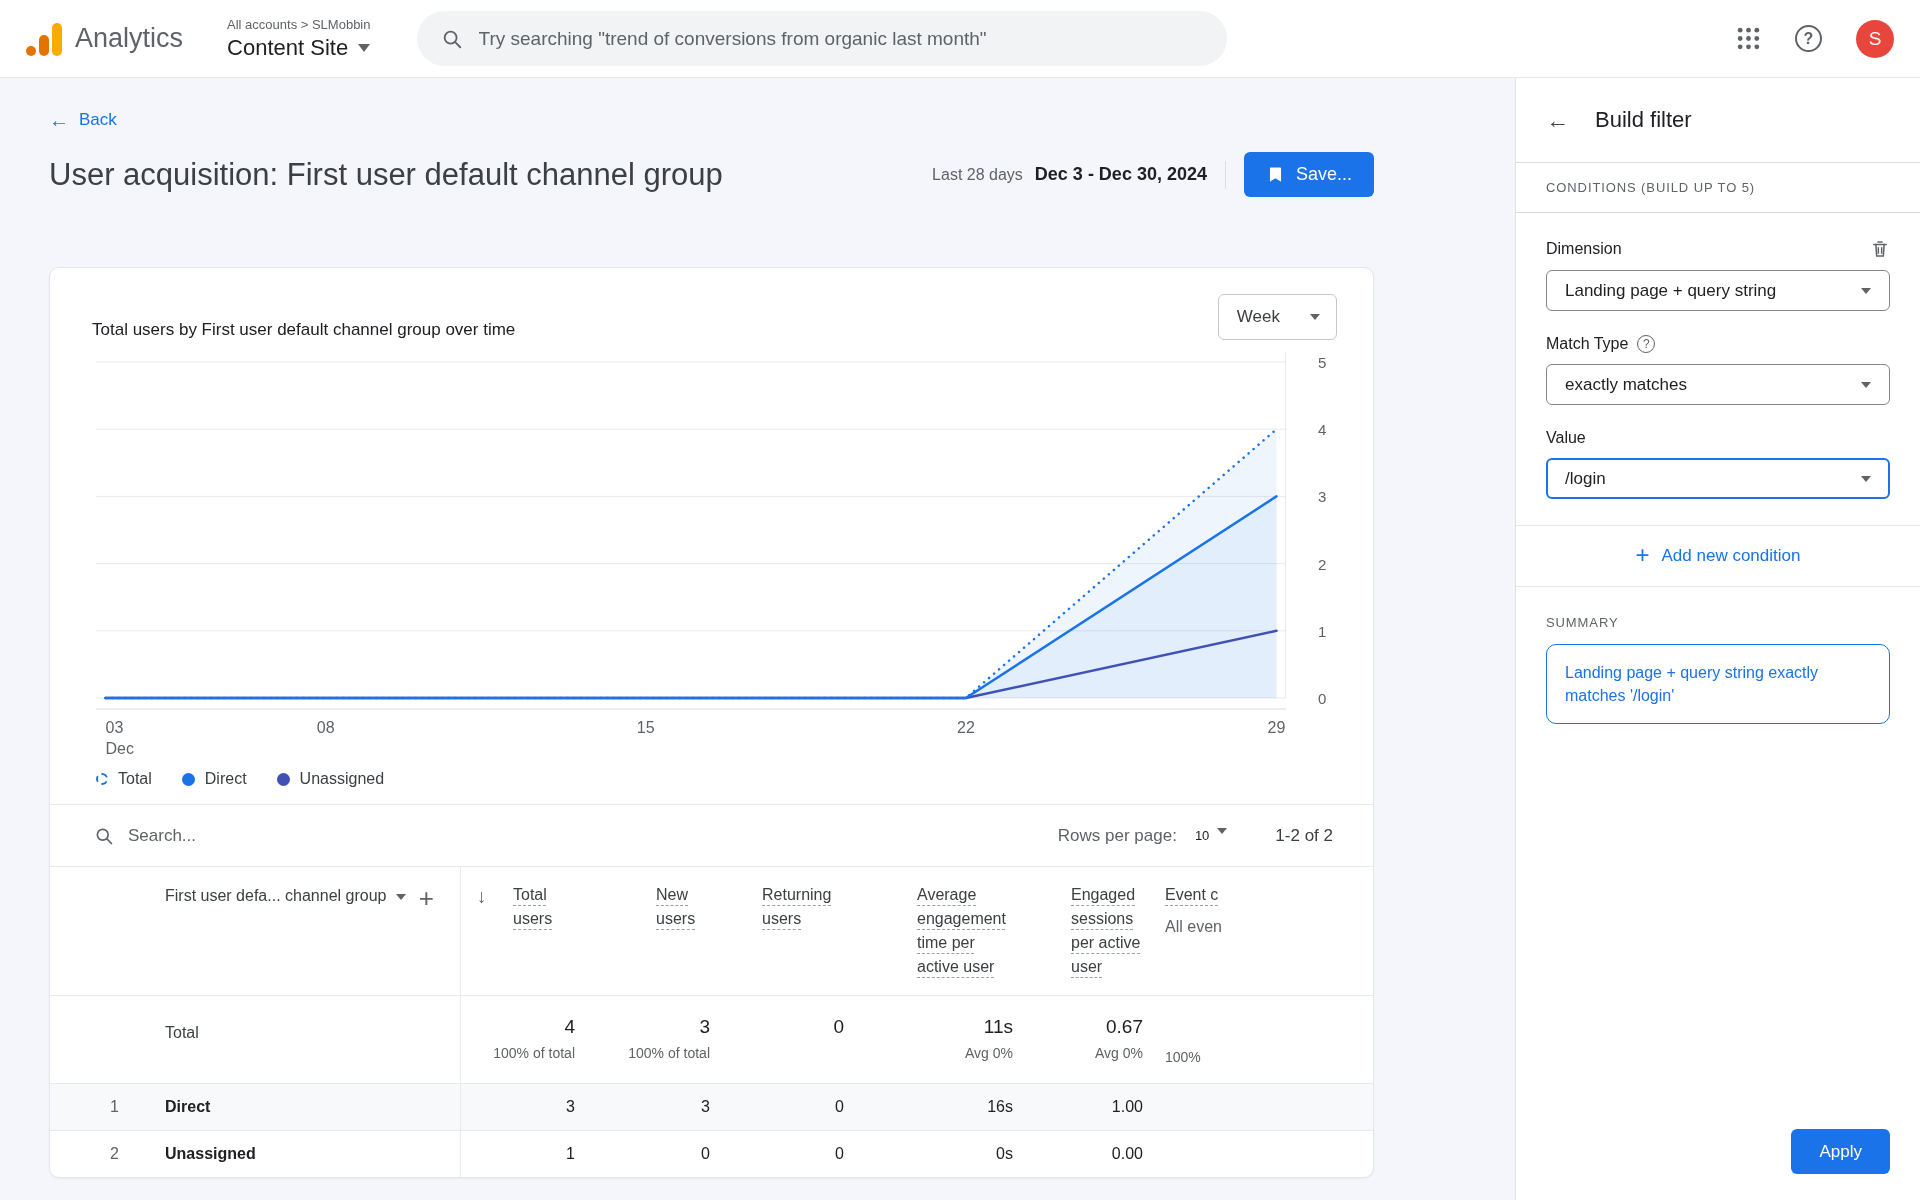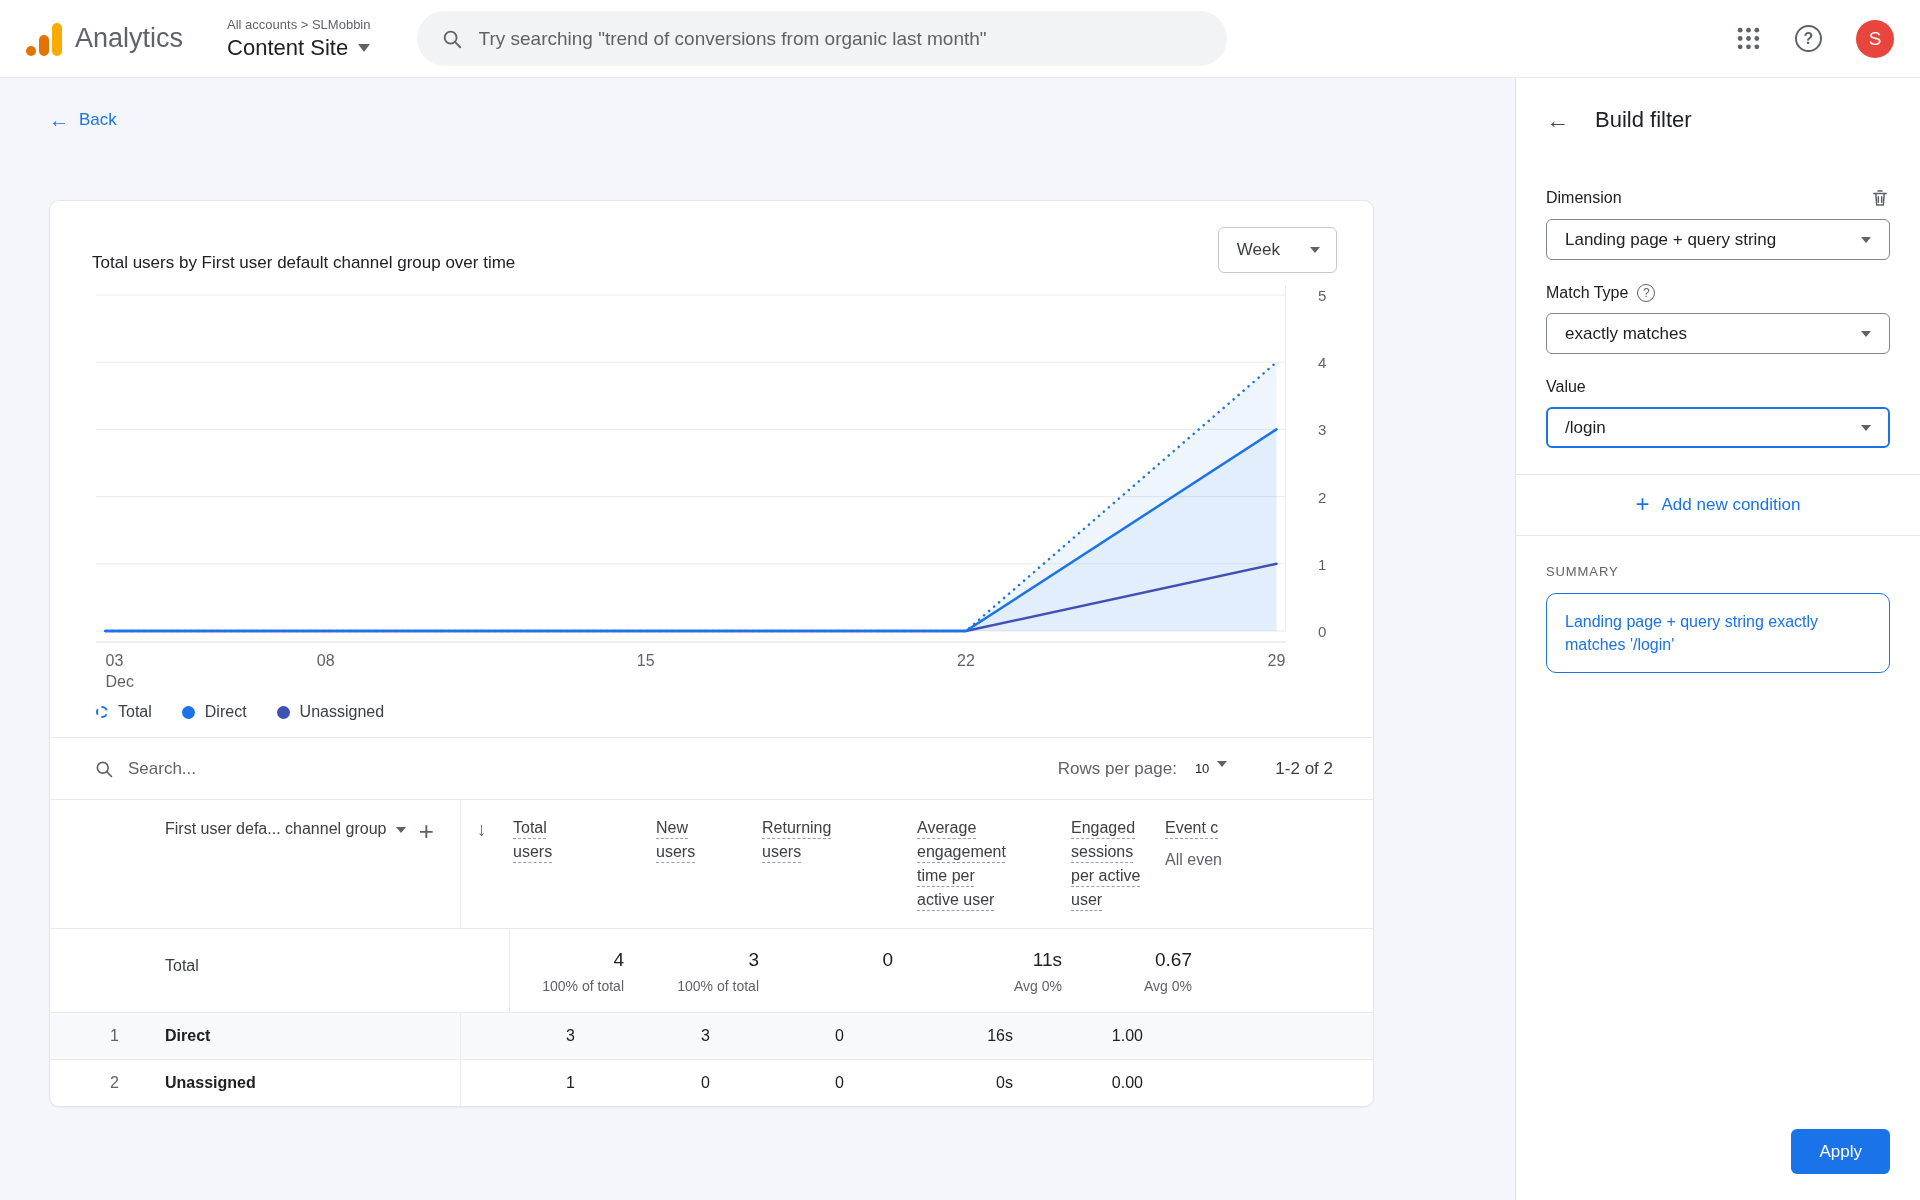--- a/index.html
+++ b/index.html
@@ -169,20 +169,34 @@
 
 <div class="content">
 
   <div class="main">
 
     <div class="back-row">
       <span class="back-arrow">←</span>
       <span>Back</span>
     </div>
 
+    <div class="title-row">
+      <div class="page-title">User acquisition: First user default channel group</div>
+      <div class="date-block">
+        <span class="date-preset">Last 28 days</span>
+        <span class="date-range">Dec 3 - Dec 30, 2024</span>
+        <span class="vdiv"></span>
+        <button class="save-btn">
+          <svg width="19" height="19" viewBox="0 0 24 24">
+            <path d="M6 3h12a1 1 0 0 1 1 1v17l-7-4.2L5 21V4a1 1 0 0 1 1-1z" fill="#fff"></path>
+          </svg>
+          <span>Save...</span>
+        </button>
+      </div>
+    </div>
 
     <div class="card">
       <div class="card-head">
         <div class="card-title">Total users by First user default channel group over time</div>
         <div class="week-select">
           <span>Week</span>
           <span class="caret"></span>
         </div>
       </div>
 
@@ -308,20 +322,23 @@
             <div class="tval">0</div>
           </div>
           <div class="tcell c3">
             <div class="tval">11s</div>
             <div class="tsub">Avg 0%</div>
           </div>
           <div class="tcell c4">
             <div class="tval">0.67</div>
             <div class="tsub">Avg 0%</div>
           </div>
+          <div class="tcell c5">
+            <div class="event-total-sub">100%</div>
+          </div>
         </div>
       </div>
 
       <div class="drow alt">
         <div class="dimwrap">
           <span class="idx">1</span>
           <span class="channel">Direct</span>
         </div>
         <div class="metrics">
           <div class="dcell c0">3</div>
@@ -349,20 +366,21 @@
       </div>
     </div>
   </div>
 
   <div class="panel">
     <div class="panel-head">
       <span class="panel-back">←</span>
       <span class="panel-title">Build filter</span>
     </div>
 
+    <div class="cond-head">CONDITIONS (BUILD UP TO 5)</div>
 
     <div class="cond-body">
       <div class="field-label-row">
         <span class="field-label">Dimension</span>
         <span class="trash">
           <svg width="20" height="20" viewBox="0 0 24 24" fill="none" stroke="#5f6368" stroke-width="1.8" stroke-linecap="round">
             <path d="M4.5 6.5h15"></path>
               <path d="M9.5 3.5h5"></path>
               <path d="M7 6.5l1 14h8l1-14"></path>
               <path d="M10 10.5v6.5"></path>

